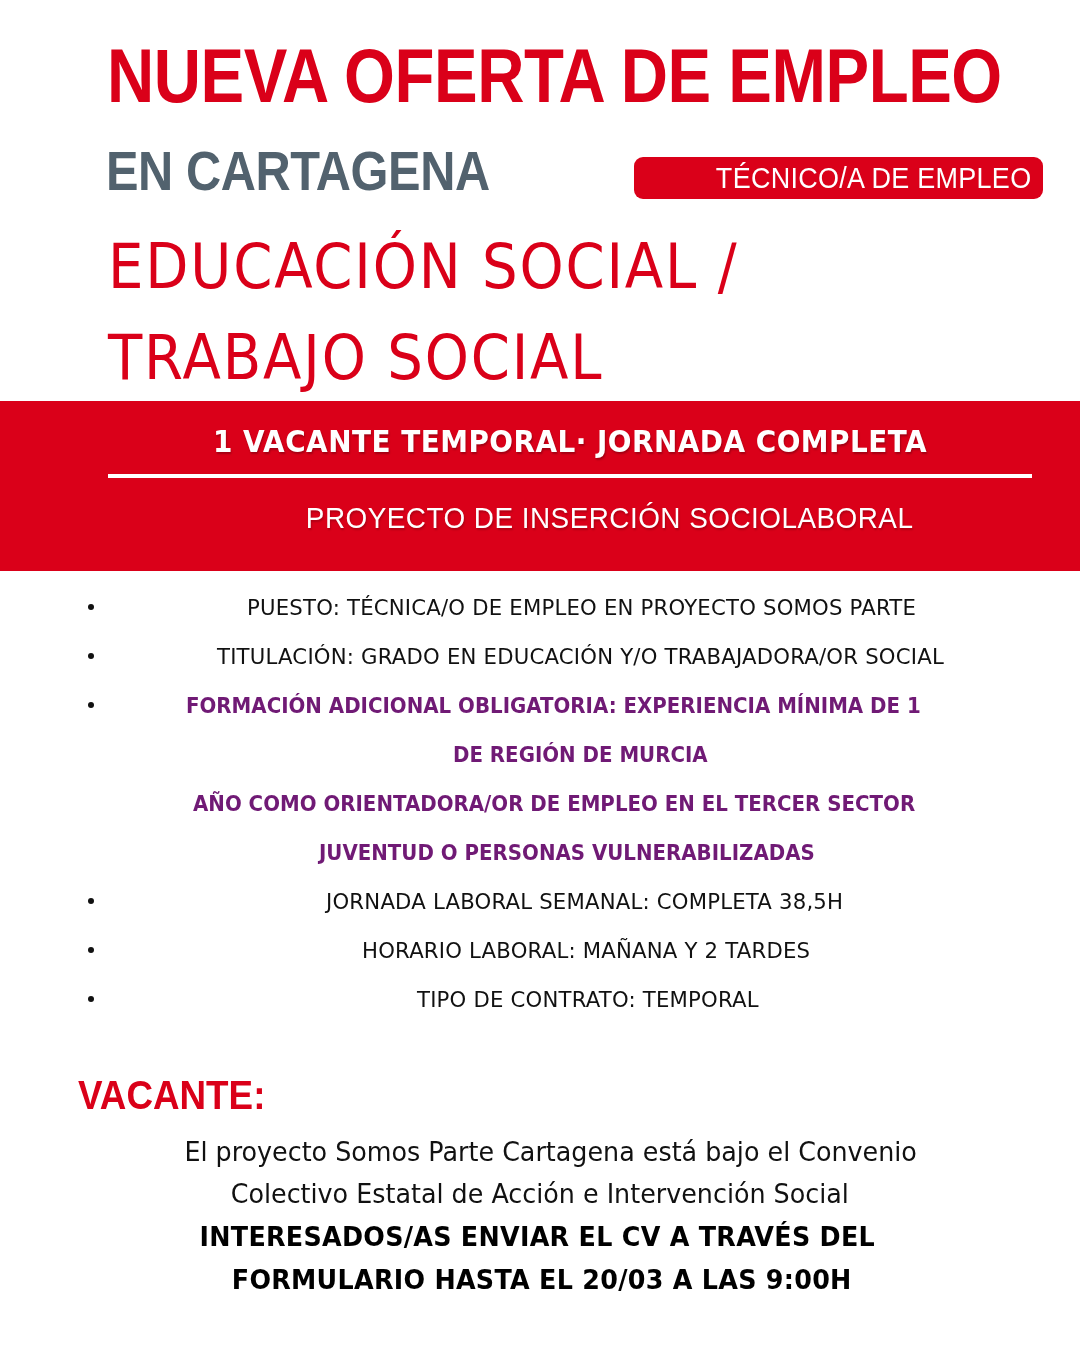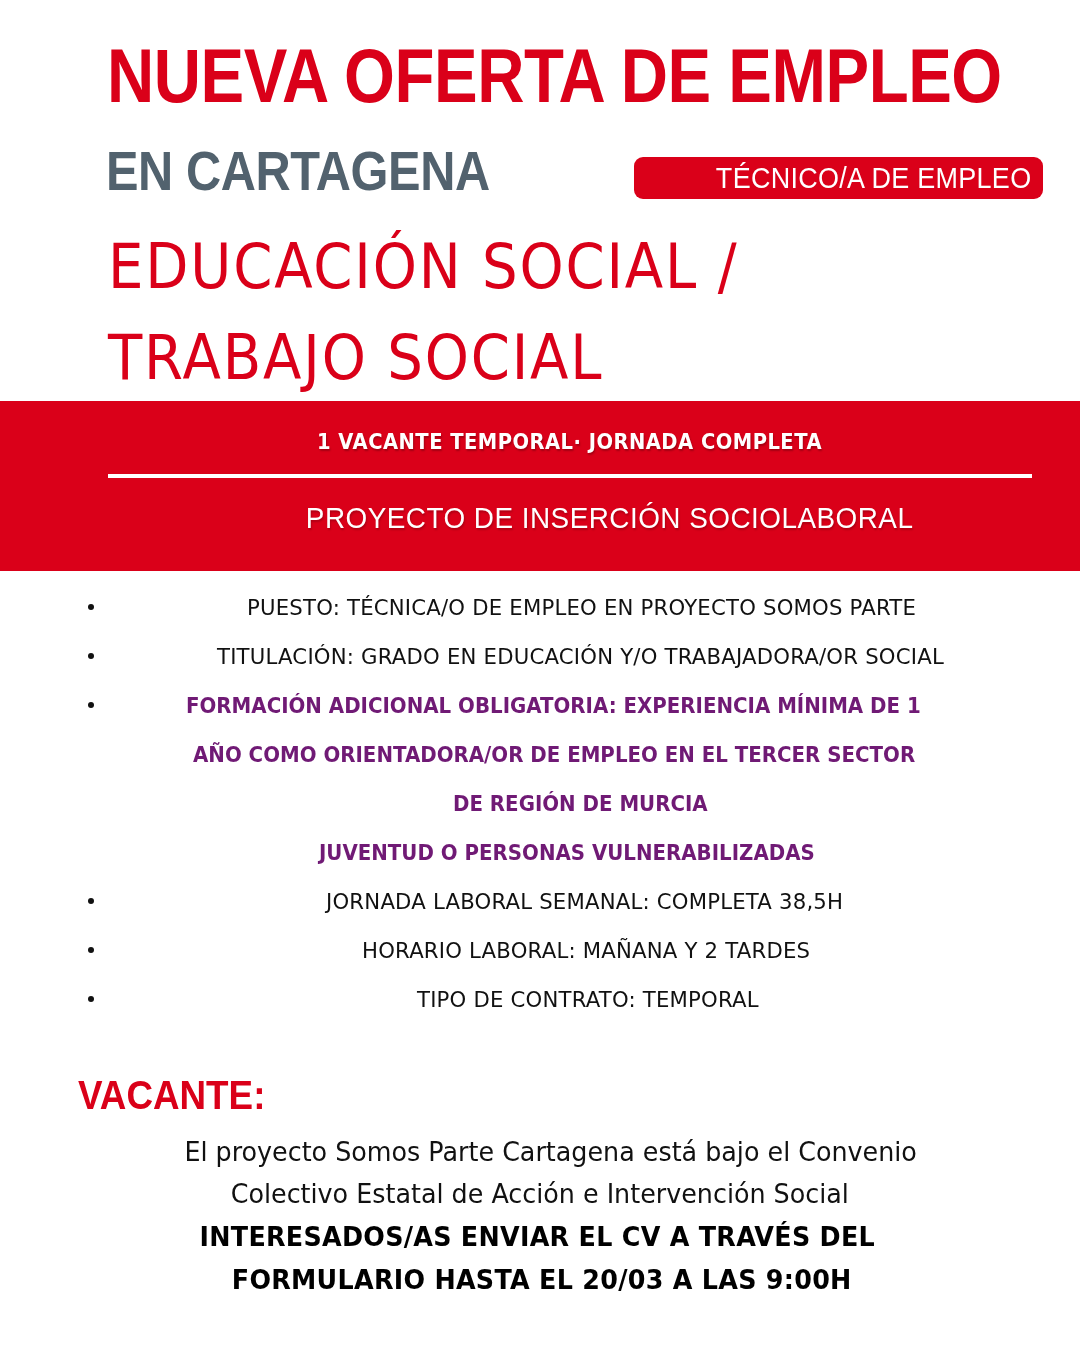--- a/index.html
+++ b/index.html
@@ -82,21 +82,21 @@
       background: #DA0019;
     }
     .band-line1 {
       position: absolute;
       left: 0;
       width: 1080px;
       top: 23px;
       text-align: center;
       font-family: "DejaVu Sans", sans-serif;
       font-weight: bold;
-      font-size: 21px;
+      font-size: 30px;
       line-height: 36px;
       color: #ffffff;
       text-shadow: 1px 2px 2px rgba(0,0,0,0.25);
       letter-spacing: 0.5px;
     }
     .band-line1 span { display: inline-block; transform: scaleX(0.93); margin-left: 60px; }
     .band-divider {
       position: absolute;
       left: 108px;
       top: 73px;
@@ -225,24 +225,24 @@
   </li>
   <li class="li">
     <span class="bullet"></span>
     <span class="txt">TITULACIÓN: GRADO EN EDUCACIÓN Y/O TRABAJADORA/OR SOCIAL</span>
   </li>
   <li class="li bold">
     <span class="bullet"></span>
     <span class="txt">FORMACIÓN ADICIONAL OBLIGATORIA: EXPERIENCIA MÍNIMA DE 1</span>
   </li>
   <li class="li bold cont">
+    <span class="txt">DE REGIÓN DE MURCIA</span>
+  </li>
+  <li class="li bold cont">
     <span class="txt">AÑO COMO ORIENTADORA/OR DE EMPLEO EN EL TERCER SECTOR</span>
-  </li>
-  <li class="li bold cont">
-    <span class="txt">DE REGIÓN DE MURCIA</span>
   </li>
   <li class="li bold cont">
     <span class="txt">JUVENTUD O PERSONAS VULNERABILIZADAS</span>
   </li>
   <li class="li">
     <span class="bullet"></span>
     <span class="txt">JORNADA LABORAL SEMANAL: COMPLETA 38,5H</span>
   </li>
   <li class="li">
     <span class="bullet"></span>

